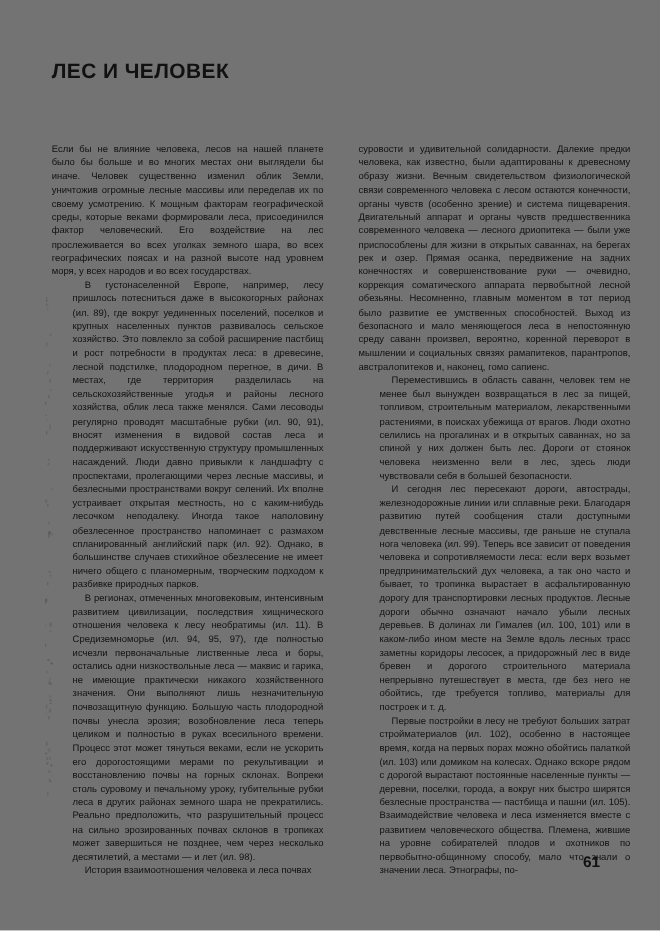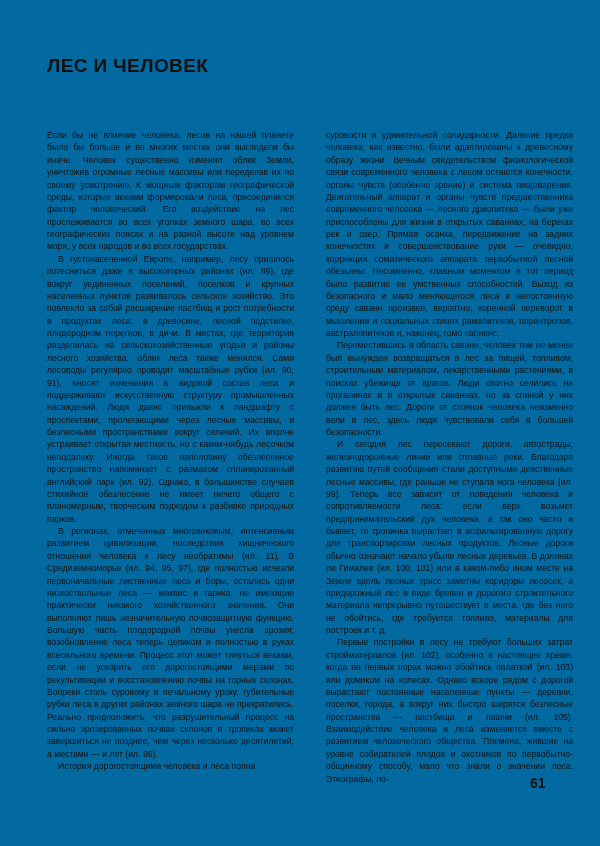--- a/index.html
+++ b/index.html
@@ -16,21 +16,21 @@
     color: #000000;
     overflow: hidden;
   }
 
   .page {
     position: absolute;
     left: 0;
     top: 0;
     width: 600px;
     height: 846px;
-    background: #0369a1;
+    background: #737373;
   }
 
   .page-title {
     position: absolute;
     left: 47px;
     top: 42px;
     font-size: 19px;
     font-weight: bold;
     letter-spacing: 0.4px;
     color: #111;
@@ -59,20 +59,21 @@
     line-height: 12.37px;
     text-align: justify;
     text-justify: inter-word;
     hyphens: manual;
     color: #111;
     font-weight: normal;
     word-spacing: 0.1px;
   }
   .para.indent {
     text-indent: 11px;
+    margin-left: 19px;
   }
   .para + .para {
     margin-top: 0;
   }
 
   .page-number {
     position: absolute;
     left: 530px;
     top: 775px;
     width: 30px;
@@ -177,21 +178,21 @@
       <i style="left: 2.5px; top: 368.9px; width: 1.4px; height: 1.3px; opacity: 0.8;"></i>
       <i style="left: 2.8px; top: 166.7px; width: 1.5px; height: 1.9px; opacity: 0.71;"></i>
     </div>
 
   <div class="columns">
 
     <div class="column">
       <p class="para">Если бы не влияние человека, лесов на нашей планете было бы больше и во многих местах они выглядели бы иначе. Человек существенно изменил облик Земли, уничтожив огромные лесные массивы или переделав их по своему усмотрению. К мощным факторам географической среды, которые веками формировали леса, присоединился фактор человеческий. Его воздействие на лес прослеживается во всех уголках земного шара, во всех географических поясах и на разной высоте над уровнем моря, у всех народов и во всех государствах.</p>
       <p class="para indent">В густонаселенной Европе, например, лесу пришлось потесниться даже в высокогорных районах (ил. 89), где вокруг уединенных поселений, поселков и крупных населенных пунктов развивалось сельское хозяйство. Это повлекло за собой расширение пастбищ и рост потребности в продуктах леса: в древесине, лесной подстилке, плодородном перегное, в дичи. В местах, где территория разделилась на сельскохозяйственные угодья и районы лесного хозяйства, облик леса также менялся. Сами лесоводы регулярно проводят масштабные рубки (ил. 90, 91), вносят изменения в видовой состав леса и поддерживают искусственную структуру промышленных насаждений. Люди давно привыкли к ландшафту с проспектами, пролегающими через лесные массивы, и безлесными пространствами вокруг селений. Их вполне устраивает открытая местность, но с каким-нибудь лесочком неподалеку. Иногда такое наполовину обезлесенное пространство напоминает с размахом спланированный английский парк (ил. 92). Однако, в большинстве случаев стихийное обезлесение не имеет ничего общего с планомерным, творческим подходом к разбивке природных парков.</p>
       <p class="para indent">В регионах, отмеченных многовековым, интенсивным развитием цивилизации, последствия хищнического отношения человека к лесу необратимы (ил. 11). В Средиземноморье (ил. 94, 95, 97), где полностью исчезли первоначальные лиственные леса и боры, остались одни низкоствольные леса — маквис и гарика, не имеющие практически никакого хозяйственного значения. Они выполняют лишь незначительную почвозащитную функцию. Большую часть плодородной почвы унесла эрозия; возобновление леса теперь целиком и полностью в руках всесильного времени. Процесс этот может тянуться веками, если не ускорить его дорогостоящими мерами по рекультивации и восстановлению почвы на горных склонах. Вопреки столь суровому и печальному уроку, губительные рубки леса в других районах земного шара не прекратились. Реально предположить, что разрушительный процесс на сильно эрозированных почвах склонов в тропиках может завершиться не позднее, чем через несколько десятилетий, а местами — и лет (ил. 98).</p>
-      <p class="para indent">История дорогостоящими человека и леса полна</p>
+      <p class="para indent">История взаимоотношения человека и леса почвах</p>
     </div>
 
     <div class="column">
       <p class="para">суровости и удивительной солидарности. Далекие предки человека, как известно, были адаптированы к древесному образу жизни. Вечным свидетельством физиологической связи современного человека с лесом остаются конечности, органы чувств (особенно зрение) и система пищеварения. Двигательный аппарат и органы чувств предшественника современного человека — лесного дриопитека — были уже приспособлены для жизни в открытых саваннах, на берегах рек и озер. Прямая осанка, передвижение на задних конечностях и совершенствование руки — очевидно, коррекция соматического аппарата первобытной лесной обезьяны. Несомненно, главным моментом в тот период было развитие ее умственных способностей. Выход из безопасного и мало меняющегося леса в непостоянную среду саванн произвел, вероятно, коренной переворот в мышлении и социальных связях рамапитеков, парантропов, австралопитеков и, наконец, гомо сапиенс.</p>
       <p class="para indent">Переместившись в область саванн, человек тем не менее был вынужден возвращаться в лес за пищей, топливом, строительным материалом, лекарственными растениями, в поисках убежища от врагов. Люди охотно селились на прогалинах и в открытых саваннах, но за спиной у них должен быть лес. Дороги от стоянок человека неизменно вели в лес, здесь люди чувствовали себя в большей безопасности.</p>
       <p class="para indent">И сегодня лес пересекают дороги, автострады, железнодорожные линии или сплавные реки. Благодаря развитию путей сообщения стали доступными девственные лесные массивы, где раньше не ступала нога человека (ил. 99). Теперь все зависит от поведения человека и сопротивляемости леса: если верх возьмет предпринимательский дух человека, а так оно часто и бывает, то тропинка вырастает в асфальтированную дорогу для транспортировки лесных продуктов. Лесные дороги обычно означают начало убыли лесных деревьев. В долинах ли Гималев (ил. 100, 101) или в каком-либо ином месте на Земле вдоль лесных трасс заметны коридоры лесосек, а придорожный лес в виде бревен и дорогого строительного материала непрерывно путешествует в места, где без него не обойтись, где требуется топливо, материалы для построек и т. д.</p>
       <p class="para indent">Первые постройки в лесу не требуют больших затрат стройматериалов (ил. 102), особенно в настоящее время, когда на первых порах можно обойтись палаткой (ил. 103) или домиком на колесах. Однако вскоре рядом с дорогой вырастают постоянные населенные пункты — деревни, поселки, города, а вокруг них быстро ширятся безлесные пространства — пастбища и пашни (ил. 105). Взаимодействие человека и леса изменяется вместе с развитием человеческого общества. Племена, жившие на уровне собирателей плодов и охотников по первобытно-общинному способу, мало что знали о значении леса. Этнографы, по-</p>
     </div>
 
   </div>

